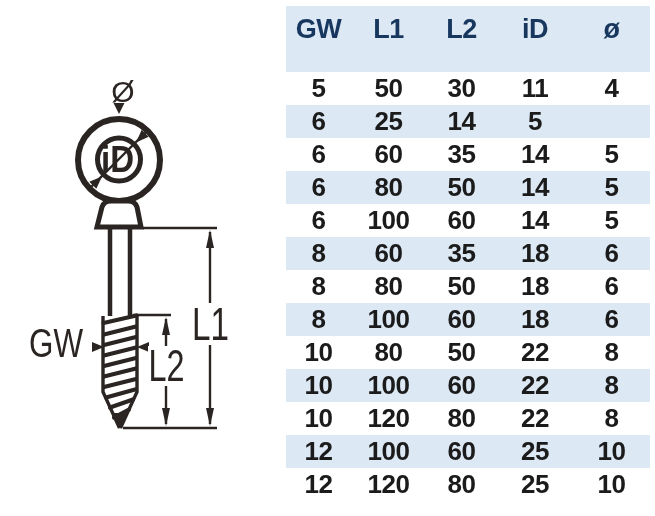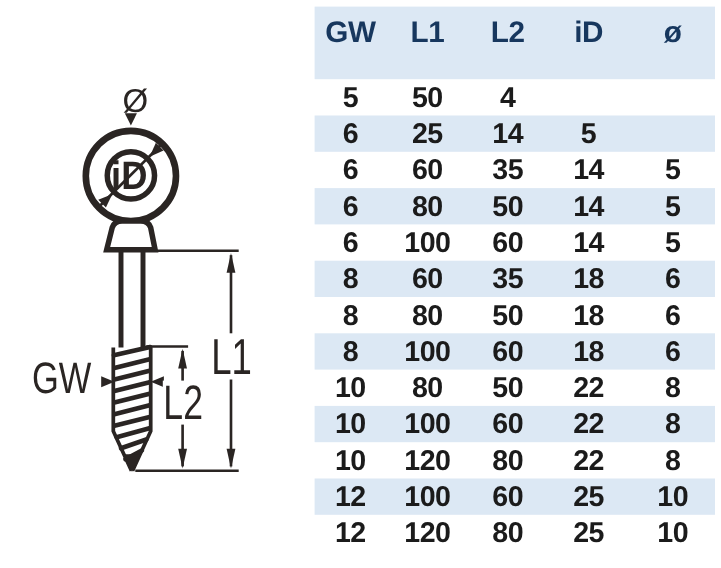--- a/index.html
+++ b/index.html
@@ -86,20 +86,22 @@
       <div class="th">GW</div>
       <div class="th">L1</div>
       <div class="th">L2</div>
       <div class="th">iD</div>
       <div class="th">ø</div>
     </div>
 
     <div class="trow">
       <div class="td">5</div>
       <div class="td">50</div>
+      <div class="td">30</div>
+      <div class="td">11</div>
       <div class="td">4</div>
     </div>
     <div class="trow alt">
       <div class="td">6</div>
       <div class="td">25</div>
       <div class="td">14</div>
       <div class="td">5</div>
     </div>
     <div class="trow">
       <div class="td">6</div>

